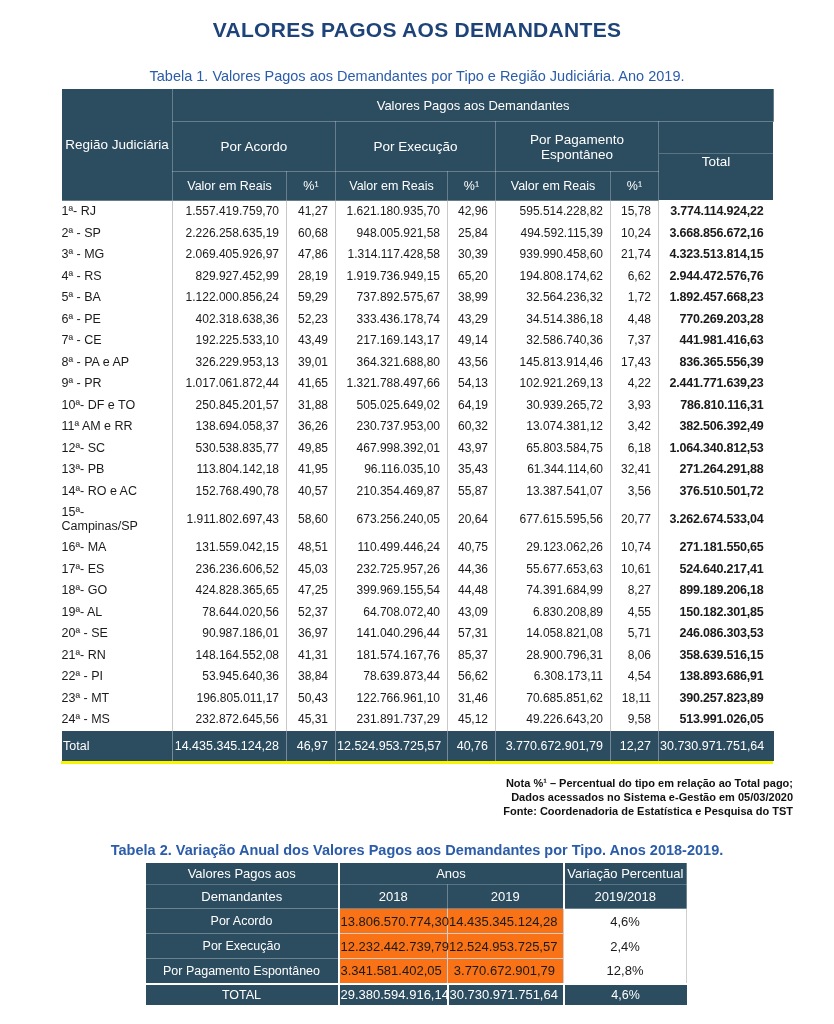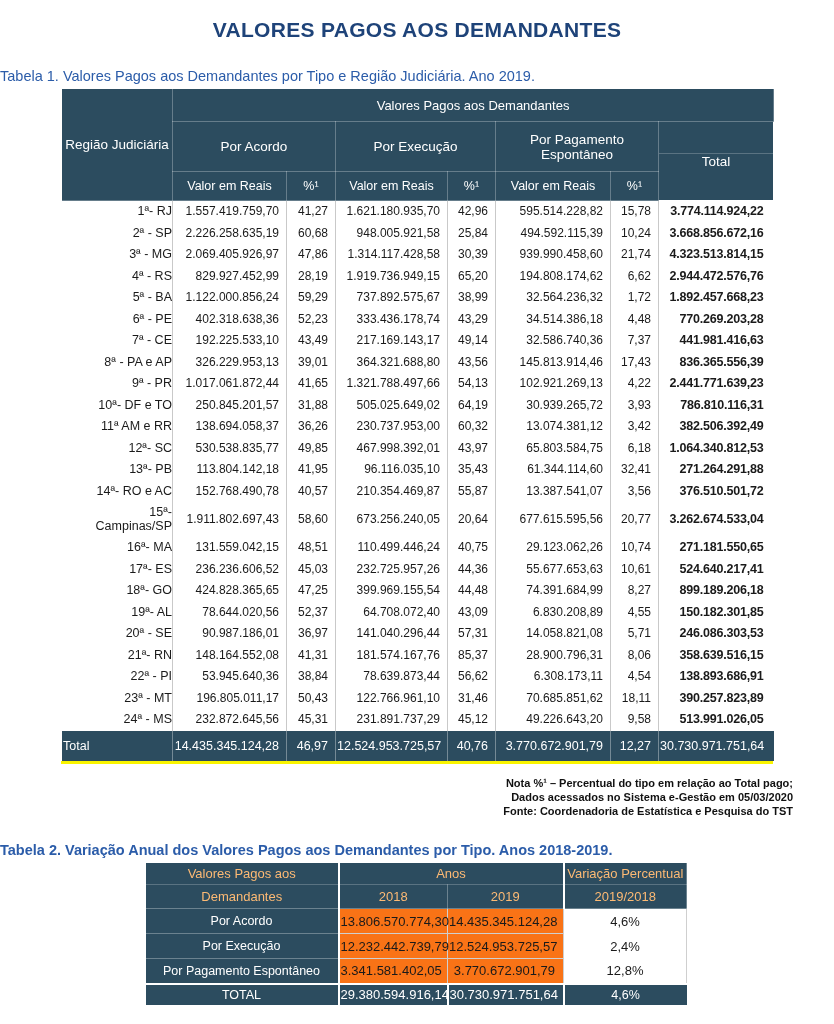--- a/index.html
+++ b/index.html
@@ -14,21 +14,21 @@
   html,body{margin:0;padding:0;background:#fff;}
   .page{
     position:relative;width:834px;height:1024px;background:#fff;overflow:hidden;
     font-family:"Liberation Sans", sans-serif;color:var(--txt);padding-left:10px;
   }
   .title{
     position:absolute;top:18px;left:0;width:100%;text-align:center;margin:0;
     font-size:21px;font-weight:700;letter-spacing:.3px;color:var(--title);
   }
   .caption{
-    position:absolute;left:0;width:100%;
+    position:absolute;left:0;width:100%;text-align:center;
     font-size:14.5px;color:var(--caption);
   }
   .c1{top:68px;}
   .c2{top:842px;font-weight:bold;}
 
   
   .t1wrap{position:absolute;top:88px;left:61px;width:712px;}
   table{border-collapse:collapse;table-layout:fixed;}
   .t1{width:712px;}
   .t1 thead th{
@@ -43,21 +43,21 @@
   .t1 th.total-h{font-size:13.5px;position:relative;}
   .t1 th.total-h::after{
     content:"";position:absolute;left:0;right:0;top:31px;
     border-top:1px solid rgba(255,255,255,.22);
   }
   .t1 tbody td{
     font-size:12px;line-height:13.5px;padding:4px 0;vertical-align:middle;
     border-left:1px solid var(--grid);background:#fff;
   }
   .t1 tbody td.region{
-    border-left:none;text-align:right;font-size:12.5px;white-space:pre-line;
+    border-left:none;text-align:left;font-size:12.5px;white-space:pre-line;
   }
   .t1 td.valor{text-align:right;padding-right:7px;}
   .t1 td.pct{text-align:right;padding-right:7px;}
   .t1 td.totalcol{
     text-align:right;padding-right:10px;font-weight:700;
     letter-spacing:-.2px;font-size:12.5px;
   }
   .t1 tfoot td{
     background:var(--dark);color:#fff;height:30px;font-size:12.5px;
     border-left:1px solid rgba(255,255,255,.35);padding-top:2px;padding-bottom:2px;
@@ -68,21 +68,21 @@
 
   .notes{
     position:absolute;top:776px;right:41px;text-align:right;
     font-size:11px;font-weight:700;line-height:14px;color:#111;
   }
 
   
   .t2wrap{position:absolute;top:862px;left:145px;width:541px;}
   .t2{width:541px;}
   .t2 th{
-    background:var(--dark);color:#fdba74;font-weight:400;font-size:13px;
+    background:var(--dark);color:#ffffff;font-weight:400;font-size:13px;
     border:1px solid rgba(255,255,255,.3);vertical-align:middle;padding:0 2px;
   }
   .t2 thead tr.r1 th{height:22px;}
   .t2 thead tr.r2 th{height:24px;}
   .t2 th.bl-strong{border-left:2px solid #fff;}
   .t2 th.no-bb{border-bottom:1px solid rgba(255,255,255,.22);}
   .t2 th.no-bt{border-top:none;}
   .t2 tbody td{height:25px;font-size:12.5px;vertical-align:middle;}
   .t2 tbody td.label{
     background:var(--dark);color:#fff;text-align:center;

